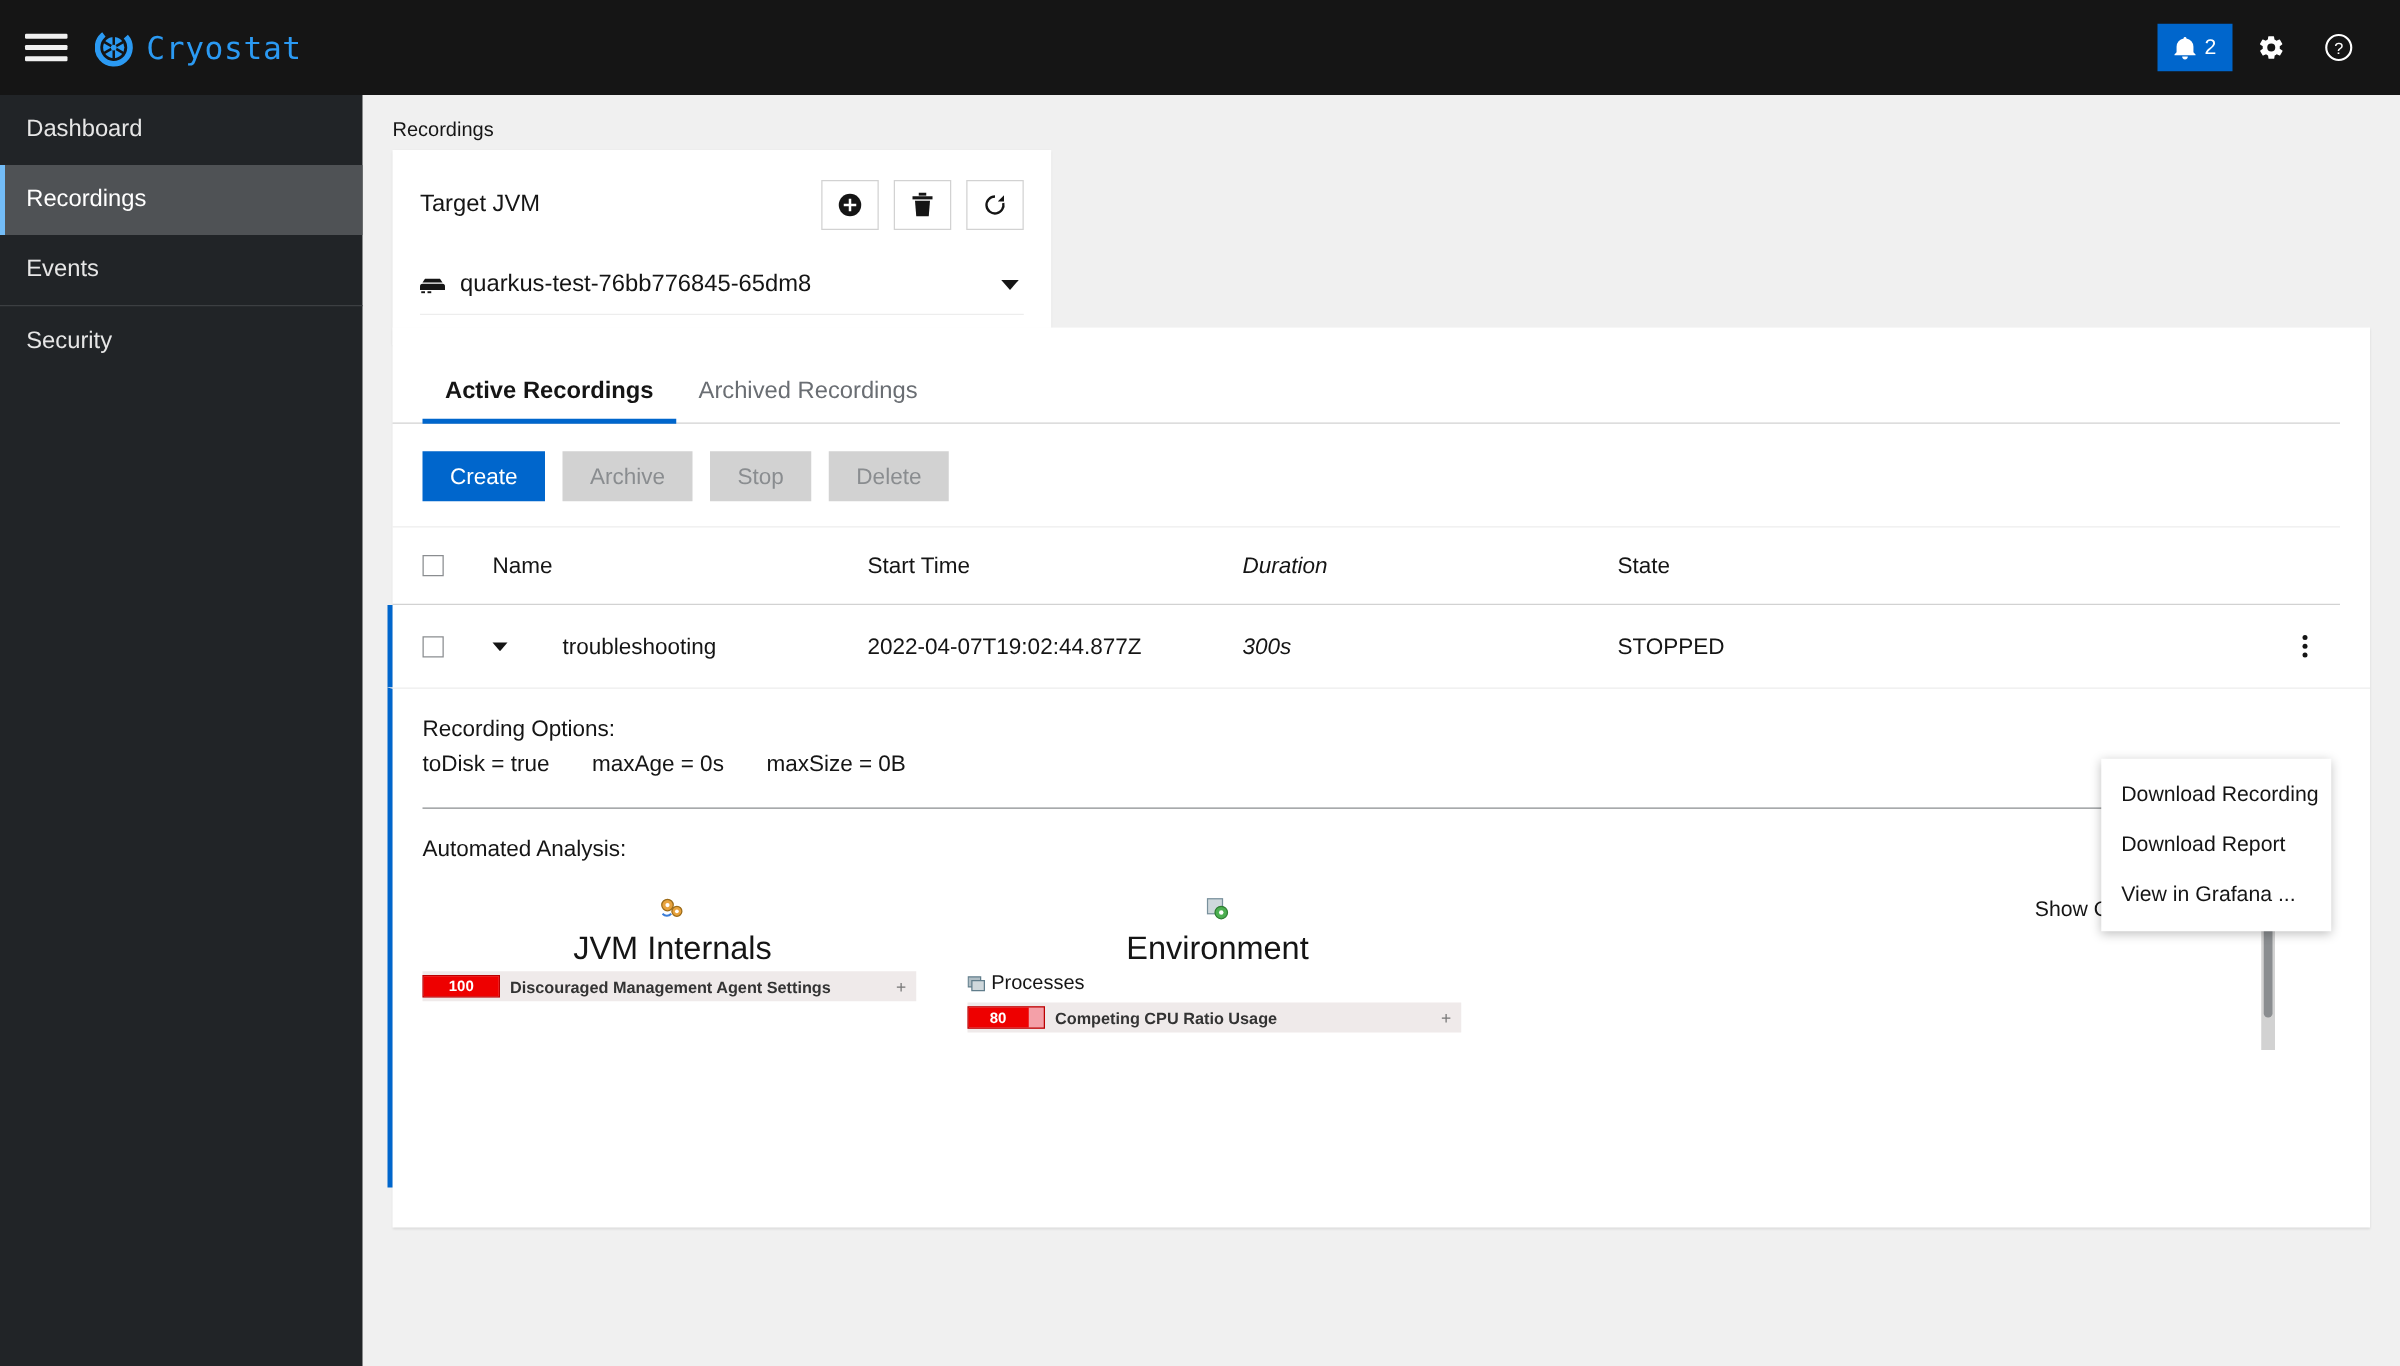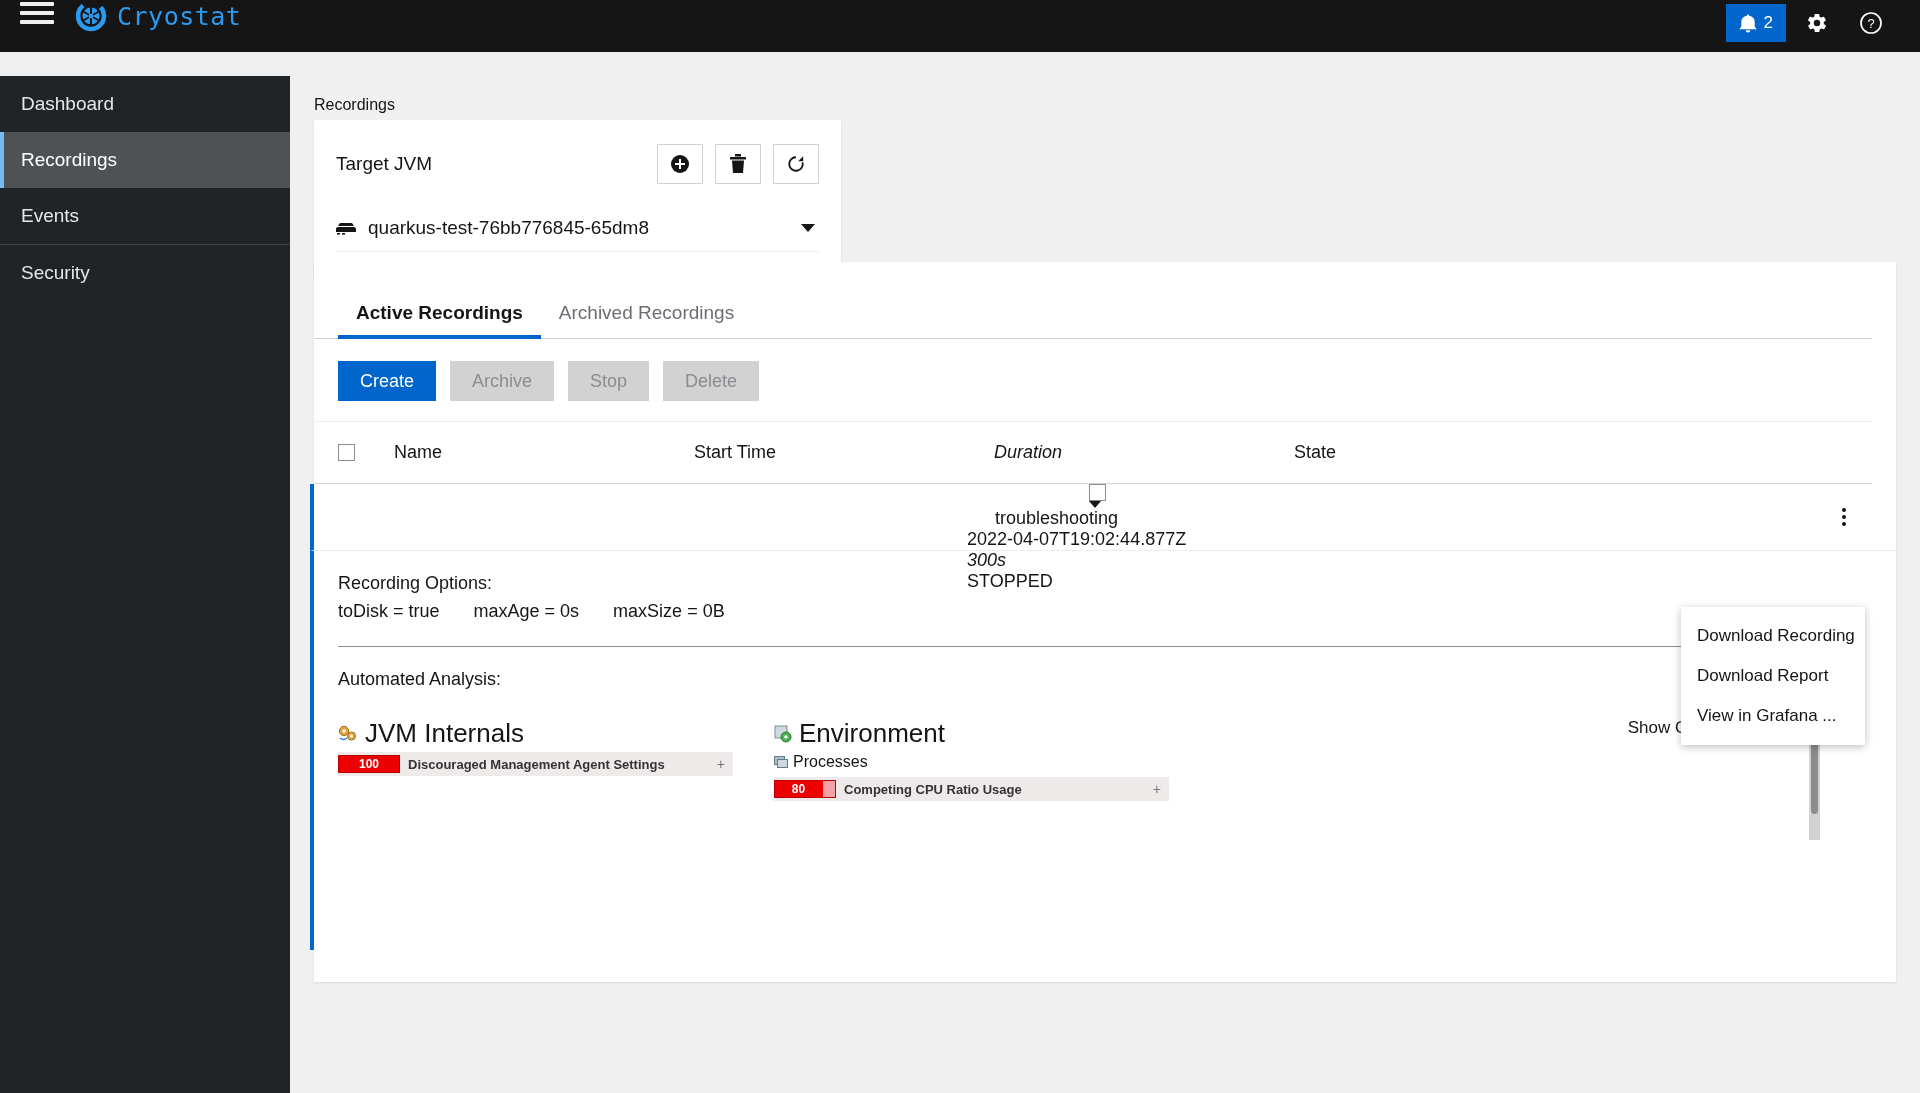--- a/index.html
+++ b/index.html
@@ -11,24 +11,24 @@
     background: #f0f0f0;
     font-family: "Liberation Sans", sans-serif;
     -webkit-font-smoothing: antialiased;
   }
 
   
   .masthead {
     position: absolute;
     top: 0; left: 0;
     width: 1920px;
-    height: 52px;
+    height: 76px;
     background: #151515;
     display: flex;
-    align-items: flex-start;
+    align-items: center;
     z-index: 40;
   }
   .hamburger {
     width: 34px;
     height: 26px;
     margin-left: 20px;
     margin-right: 22px;
     display: flex;
     flex-direction: column;
     justify-content: space-between;
@@ -266,21 +266,20 @@
   .tbl-row {
     display: flex;
     align-items: center;
     height: 66px;
     padding-left: 24px;
     font-size: 18px;
     color: #151515;
     border-left: 4px solid #06c;
     margin-left: -4px;
     position: relative;
-    flex-direction: column;
   }
   .row-kebab {
     position: absolute;
     right: 40px;
     top: 50%;
     transform: translateY(-50%);
     cursor: pointer;
     padding: 6px 10px;
   }
   .kebab-dot {
@@ -322,20 +321,21 @@
     position: relative;
   }
   .an-col { width: 400px; }
   .an-head {
     display: flex;
     align-items: center;
     gap: 7px;
     font-size: 26px;
     color: #151515;
     font-family: "Liberation Sans", sans-serif;
+    flex-direction: column;
   }
   .an-sub {
     display: flex;
     align-items: center;
     gap: 5px;
     font-size: 16px;
     color: #151515;
     padding: 4px 0 3px 0;
   }
   .an-rule {

